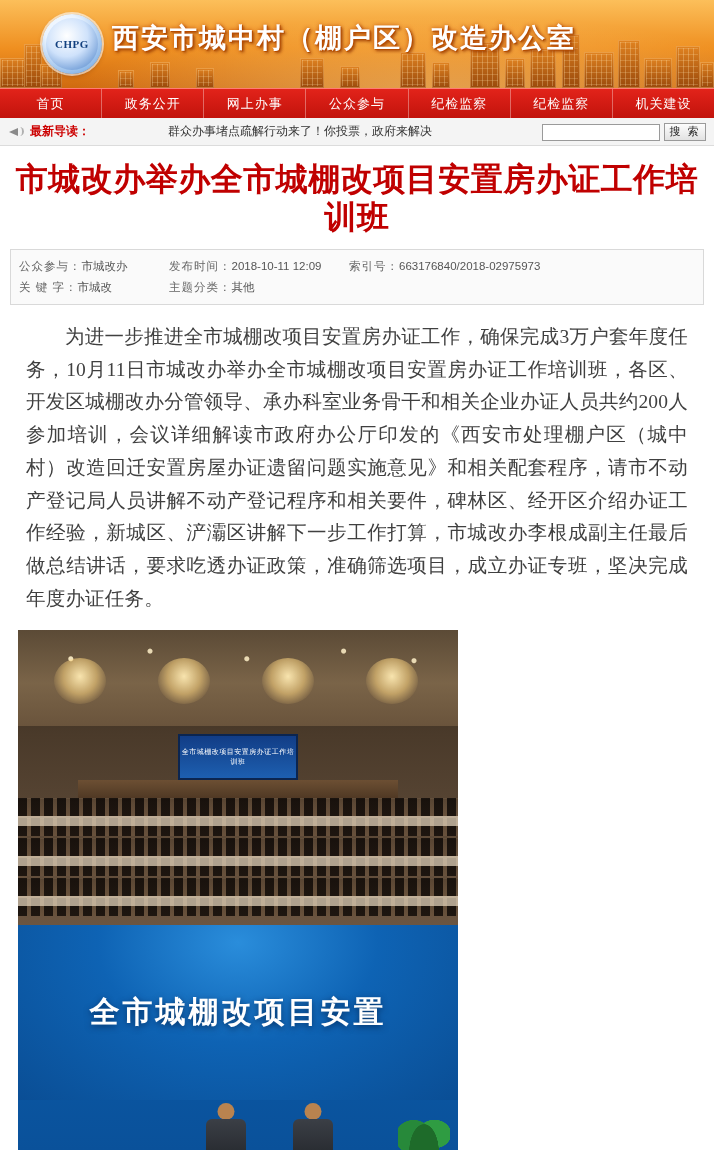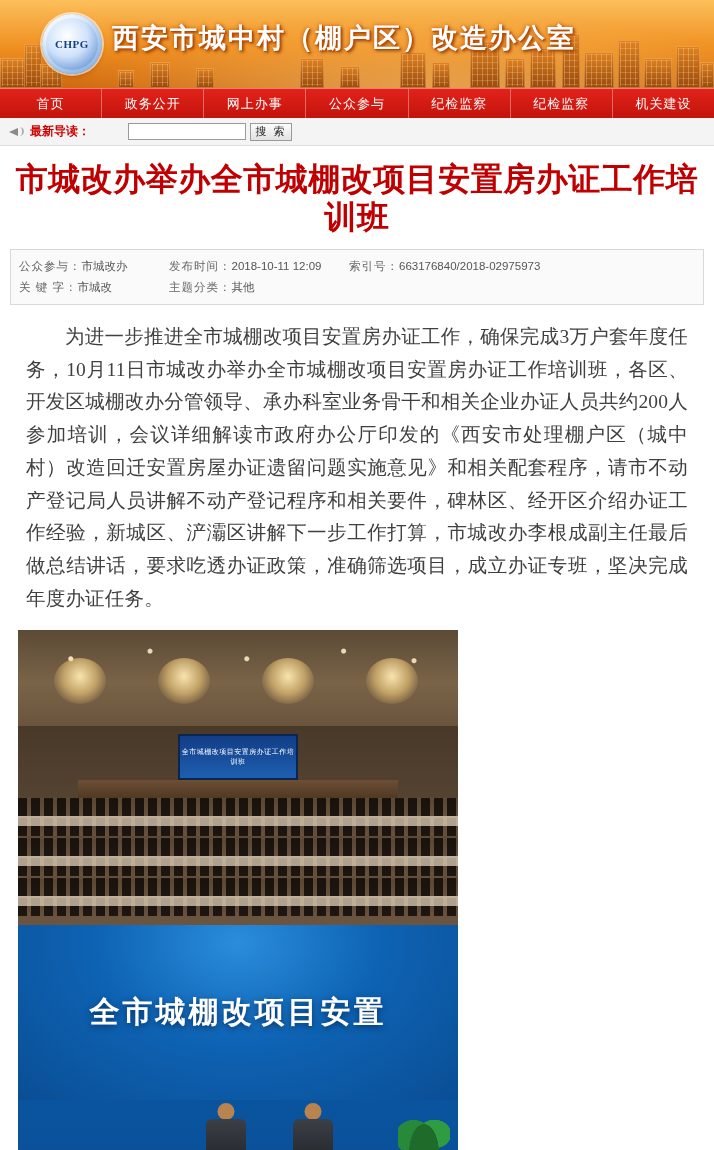--- a/index.html
+++ b/index.html
@@ -112,21 +112,21 @@
   }
   .notice-label {
     color: #c00; font-size: 12px; font-weight: bold; white-space: nowrap;
   }
   .notice-scroll {
     flex: 1 1 auto;
     text-align: center;
     color: #333; font-size: 12px;
     white-space: nowrap; overflow: hidden;
   }
-  .search-wrap { display: flex; align-items: flex-start; gap: 4px; flex: 0 0 auto; padding-left: 32px; }
+  .search-wrap { display: flex; align-items: flex-end; gap: 4px; flex: 0 0 auto; padding-left: 32px; }
   .search-input {
     width: 118px; height: 17px;
     border: 1px solid #9a9a9a;
     background: #fff;
     font-size: 11px;
     padding: 0 3px;
     color: #333;
   }
   .search-btn {
     height: 18px; min-width: 42px;
@@ -330,20 +330,21 @@
     <div class="nav-item">纪检监察</div>
     <div class="nav-item">机关建设</div>
   </div>
 
   <div class="noticebar">
     <span class="speaker">
       <span class="cone"></span>
         <span class="wave"></span>
     </span>
     <span class="notice-label">最新导读：</span>
+    <span class="notice-scroll">群众办事堵点疏解行动来了！你投票，政府来解决</span>
     <span class="search-wrap">
       <input class="search-input" type="text" value="" placeholder="" style="">
       <button class="search-btn">搜 索</button>
     </span>
   </div>
 
   <div class="article">
     <div class="art-title">市城改办举办全市城棚改项目安置房办证工作培训班</div>
 
     <div class="meta">

